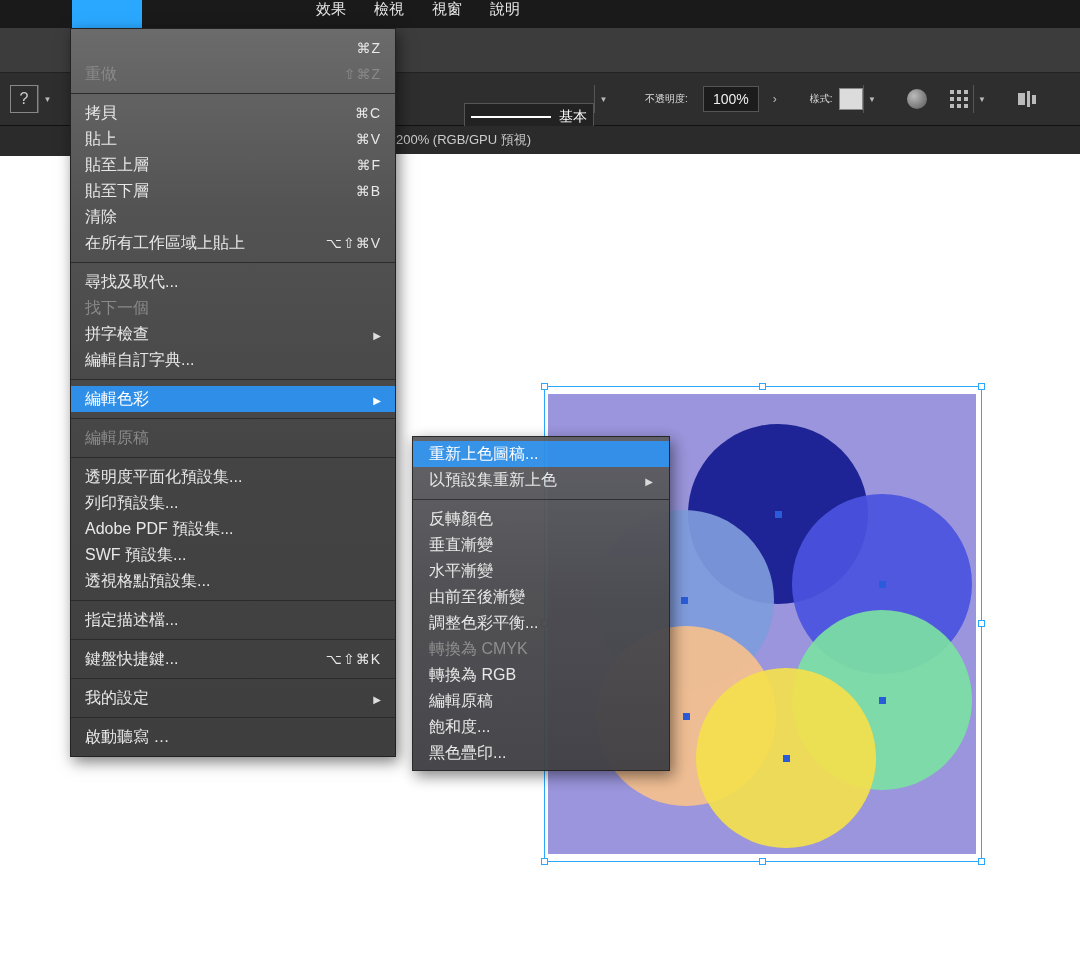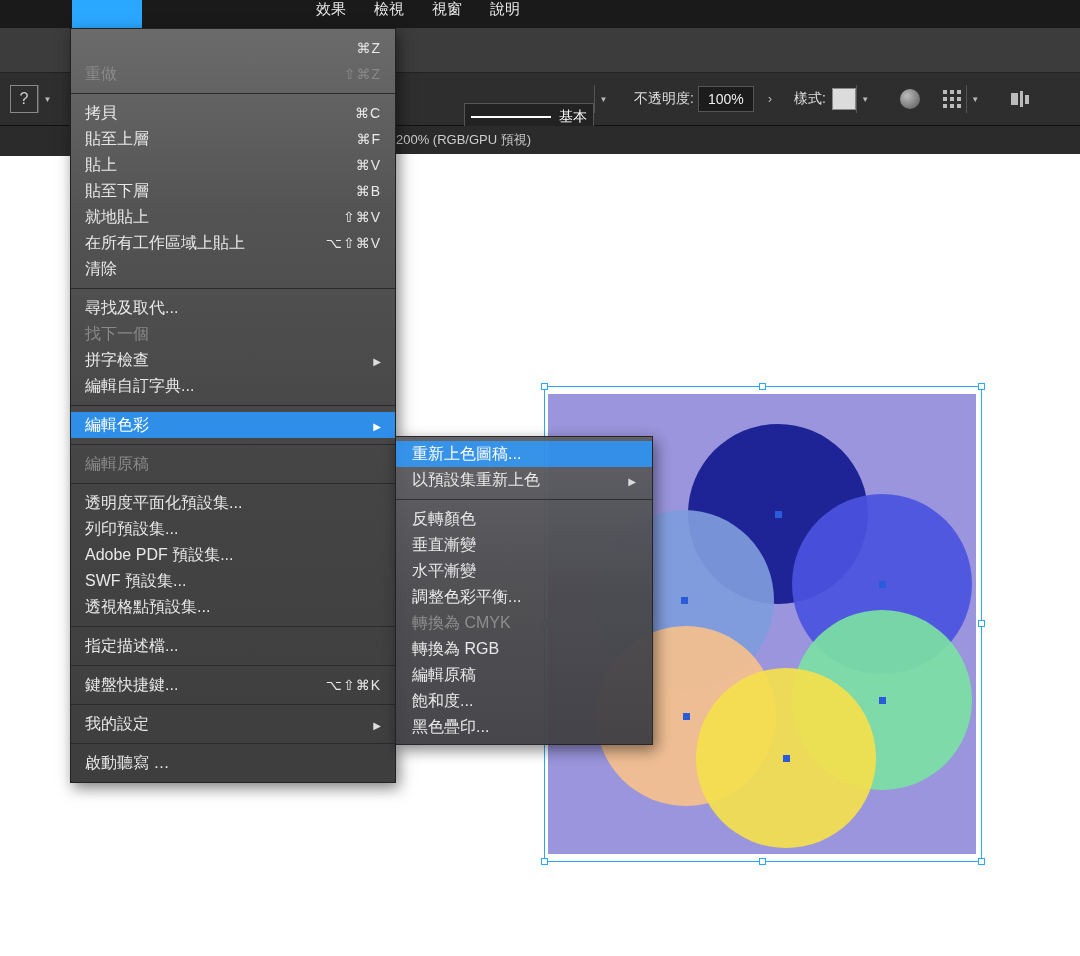--- a/index.html
+++ b/index.html
@@ -13,22 +13,22 @@
   
   .ribbon1 { position: absolute; top: 28px; left: 0; right: 0; height: 44px; background: #3c3c3c; }
 
   
   .optionsbar { position: absolute; top: 72px; left: 0; right: 0; height: 54px; background: #2e2e2e; border-top:1px solid #222; border-bottom:1px solid #111; display: flex; align-items: center; color:#ddd; font-size:15px; }
   .qbox { width: 28px; height: 28px; border:1px solid #888; color:#ccc; display:flex; align-items:center; justify-content:center; margin-left:10px; font-size:16px;}
   .drop { width:18px; height:28px; border-left:1px solid #555; display:flex; align-items:center; justify-content:center; color:#bbb; font-size:10px; margin-right:8px;}
   .drop::after { content:"▼"; font-size:8px; }
   .stroke-style { width:130px; height:28px; background:#222; border:1px solid #555; display:flex; align-items:center; color:#fff; font-size:14px; margin-left:400px; padding:0 6px; gap:8px;margin-top:35px;}
   .stroke-style .line { flex:1; height:2px; background:#fff;}
-  .lbl { margin-left:14px; font-size:14px;}
-  .pct { width:56px; height:26px; background:#1c1c1c; border:1px solid #555; color:#eee; text-align:center; margin-left:4px; font-size:14px; line-height:24px;}
+  .lbl { margin-left:25px; font-size:10px;}
+  .pct { width:56px; height:26px; background:#1c1c1c; border:1px solid #555; color:#eee; text-align:center; margin-left:15px; font-size:14px; line-height:24px;}
   .arrowbtn { width:20px; height:26px; color:#bbb; display:flex; align-items:center; justify-content:center; font-size:12px; margin-left:6px;}
   .styleSw { width:24px; height:22px; background:#dcdcdc; border:1px solid #888; margin-left:6px;}
   .iconbtn { width:28px; height:28px; display:flex; align-items:center; justify-content:center; color:#bbb; margin-left:14px;}
   .grid-ic { width:18px; height:18px; background:
       linear-gradient(#bbb,#bbb) top left/4px 4px no-repeat,
       linear-gradient(#bbb,#bbb) top center/4px 4px no-repeat,
       linear-gradient(#bbb,#bbb) top right/4px 4px no-repeat,
       linear-gradient(#bbb,#bbb) center left/4px 4px no-repeat,
       linear-gradient(#bbb,#bbb) center/4px 4px no-repeat,
       linear-gradient(#bbb,#bbb) center right/4px 4px no-repeat,
@@ -57,21 +57,21 @@
   .menu { position:absolute; top:28px; left:70px; width:326px; background: linear-gradient(180deg, #6b6b6b 0%, #535353 25%, #444 60%, #3e3e3e 100%); border:1px solid #222; box-shadow: 3px 5px 14px rgba(0,0,0,.5); color:#e8e8e8; font-size:16px; padding:6px 0;}
   .menu .row { display:flex; align-items:center; height:26px; padding:0 14px; justify-content:space-between; cursor:default;}
   .menu .row.disabled { color:#8a8a8a;}
   .menu .row.hl { background:#2f8fe8; color:#fff;}
   .menu .sep { height:1px; background:#2b2b2b; margin:6px 0;}
   .menu .right { font-size:14px; letter-spacing:1px;}
   .menu .arrow::after { content:"▶"; font-size:10px; color:#ddd;}
   .menu .row.hl .arrow::after{ color:#fff;}
 
   
-  .submenu { position:absolute; top:436px; left:395px; width:258px; background: linear-gradient(180deg, #5e5e62 0%, #4a4a4e 50%, #404044 100%); border:1px solid #222; box-shadow: 3px 5px 14px rgba(0,0,0,.5); color:#e8e8e8; font-size:16px; padding:4px 0; opacity:.96;}
+  .submenu { position:absolute; top:436px; left:412px; width:258px; background: linear-gradient(180deg, #5e5e62 0%, #4a4a4e 50%, #404044 100%); border:1px solid #222; box-shadow: 3px 5px 14px rgba(0,0,0,.5); color:#e8e8e8; font-size:16px; padding:4px 0; opacity:.96;}
   .submenu .row { display:flex; align-items:center; height:26px; padding:0 16px; justify-content:space-between; cursor:default;}
   .submenu .row.hl { background:#2f8fe8; color:#fff;}
   .submenu .row.disabled { color:#8a8a8a;}
   .submenu .sep { height:1px; background:#2b2b2b; margin:6px 0;}
   .submenu .arrow::after{ content:"▶"; font-size:10px; color:#ddd;}
 
   
   .leftedge { position:absolute; top:126px; left:0; width:70px; height:30px; background:#2b2b2b;}
 </style>
 </head>
@@ -163,42 +163,38 @@
   <div class="row disabled">
       <span>重做</span>
       <span class="right">⇧⌘Z</span>
     </div>
   <div class="sep"></div>
   <div class="row">
       <span>拷貝</span>
       <span class="right">⌘C</span>
     </div>
   <div class="row">
+      <span>貼上</span>
+      <span class="right">⌘V</span>
+    </div>
+  <div class="row">
       <span>貼至上層</span>
       <span class="right">⌘F</span>
     </div>
   <div class="row">
-      <span>貼上</span>
-      <span class="right">⌘V</span>
-    </div>
-  <div class="row">
       <span>貼至下層</span>
       <span class="right">⌘B</span>
     </div>
   <div class="row">
-      <span>就地貼上</span>
-      <span class="right">⇧⌘V</span>
+      <span>清除</span>
+      <span></span>
     </div>
   <div class="row">
       <span>在所有工作區域上貼上</span>
       <span class="right">⌥⇧⌘V</span>
-    </div>
-  <div class="row">
-      <span>清除</span>
-      <span></span>
     </div>
   <div class="sep"></div>
   <div class="row">
       <span>尋找及取代...</span>
       <span></span>
     </div>
   <div class="row disabled">
       <span>找下一個</span>
       <span></span>
     </div>
@@ -279,20 +275,24 @@
     </div>
   <div class="row">
       <span>垂直漸變</span>
       <span></span>
     </div>
   <div class="row">
       <span>水平漸變</span>
       <span></span>
     </div>
   <div class="row">
+      <span>由前至後漸變</span>
+      <span></span>
+    </div>
+  <div class="row">
       <span>調整色彩平衡...</span>
       <span></span>
     </div>
   <div class="row disabled">
       <span>轉換為 CMYK</span>
       <span></span>
     </div>
   <div class="row">
       <span>轉換為 RGB</span>
       <span></span>

